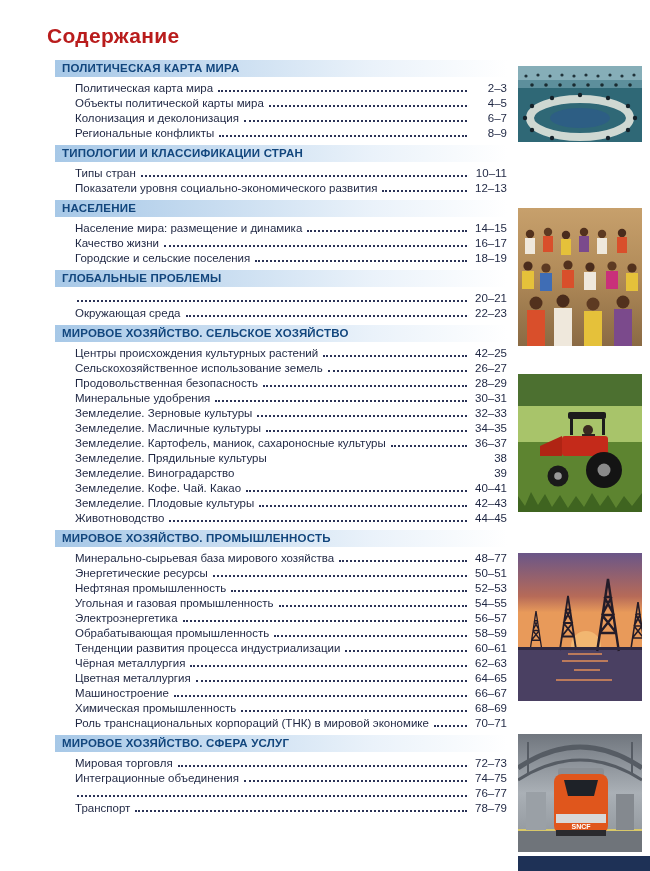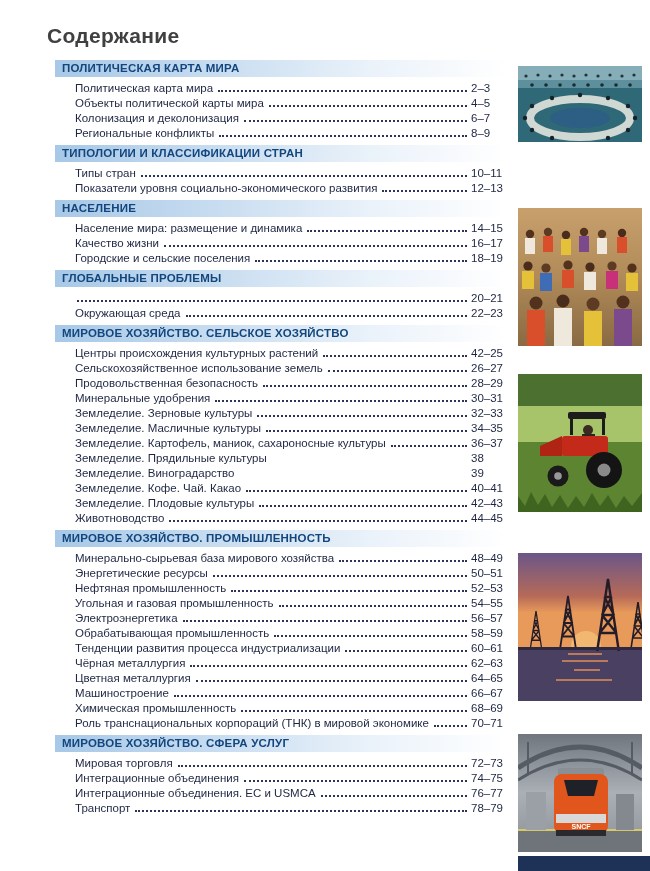--- a/index.html
+++ b/index.html
@@ -8,21 +8,21 @@
     background: #ffffff;
     font-family: "Liberation Sans", sans-serif;
     position: relative;
     overflow: hidden;
   }
   .page-title {
     position: absolute;
     left: 47px; top: 24px;
     font-size: 21px;
     font-weight: bold;
-    color: #404040;
+    color: #b91c1c;
     letter-spacing: 0.3px;
   }
   .toc {
     position: absolute;
     left: 55px; top: 60px;
     width: 452px;
   }
   .section-header {
     margin-top: 5px;
     margin-bottom: 3px;
@@ -49,21 +49,21 @@
   }
   .entry .leader {
     flex: 1;
     min-width: 8px;
     border-bottom: 2px dotted #2b3357;
     margin: 0 4px 3px 2px;
   }
   .entry.no-dots .leader { border-bottom: none; }
   .entry .pages {
     min-width: 36px;
-    text-align: left;
+    text-align: right;
     white-space: nowrap;
     line-height: 14px;
     margin-top: 25px;
   }
   .photo {
     position: absolute;
     left: 518px;
     width: 124px;
     overflow: hidden;
   }
@@ -202,21 +202,21 @@
     </div>
     <div class="entry">
       <span class="label">Животноводство</span>
       <span class="leader"></span>
       <span class="pages">44–45</span>
     </div>
     <div class="section-header">МИРОВОЕ ХОЗЯЙСТВО. ПРОМЫШЛЕННОСТЬ</div>
     <div class="entry">
       <span class="label">Минерально-сырьевая база мирового хозяйства</span>
       <span class="leader"></span>
-      <span class="pages">48–49</span>
+      <span class="pages">48–77</span>
     </div>
     <div class="entry">
       <span class="label">Энергетические ресурсы</span>
       <span class="leader"></span>
       <span class="pages">50–51</span>
     </div>
     <div class="entry">
       <span class="label">Нефтяная промышленность</span>
       <span class="leader"></span>
       <span class="pages">52–53</span>
@@ -271,21 +271,20 @@
       <span class="label">Мировая торговля</span>
       <span class="leader"></span>
       <span class="pages">72–73</span>
     </div>
     <div class="entry">
       <span class="label">Интеграционные объединения</span>
       <span class="leader"></span>
       <span class="pages">74–75</span>
     </div>
     <div class="entry">
-      <span class="label">Интеграционные объединения. ЕС и USMCA</span>
       <span class="leader"></span>
       <span class="pages">76–77</span>
     </div>
     <div class="entry">
       <span class="label">Транспорт</span>
       <span class="leader"></span>
       <span class="pages">78–79</span>
     </div>
   </div>
 

